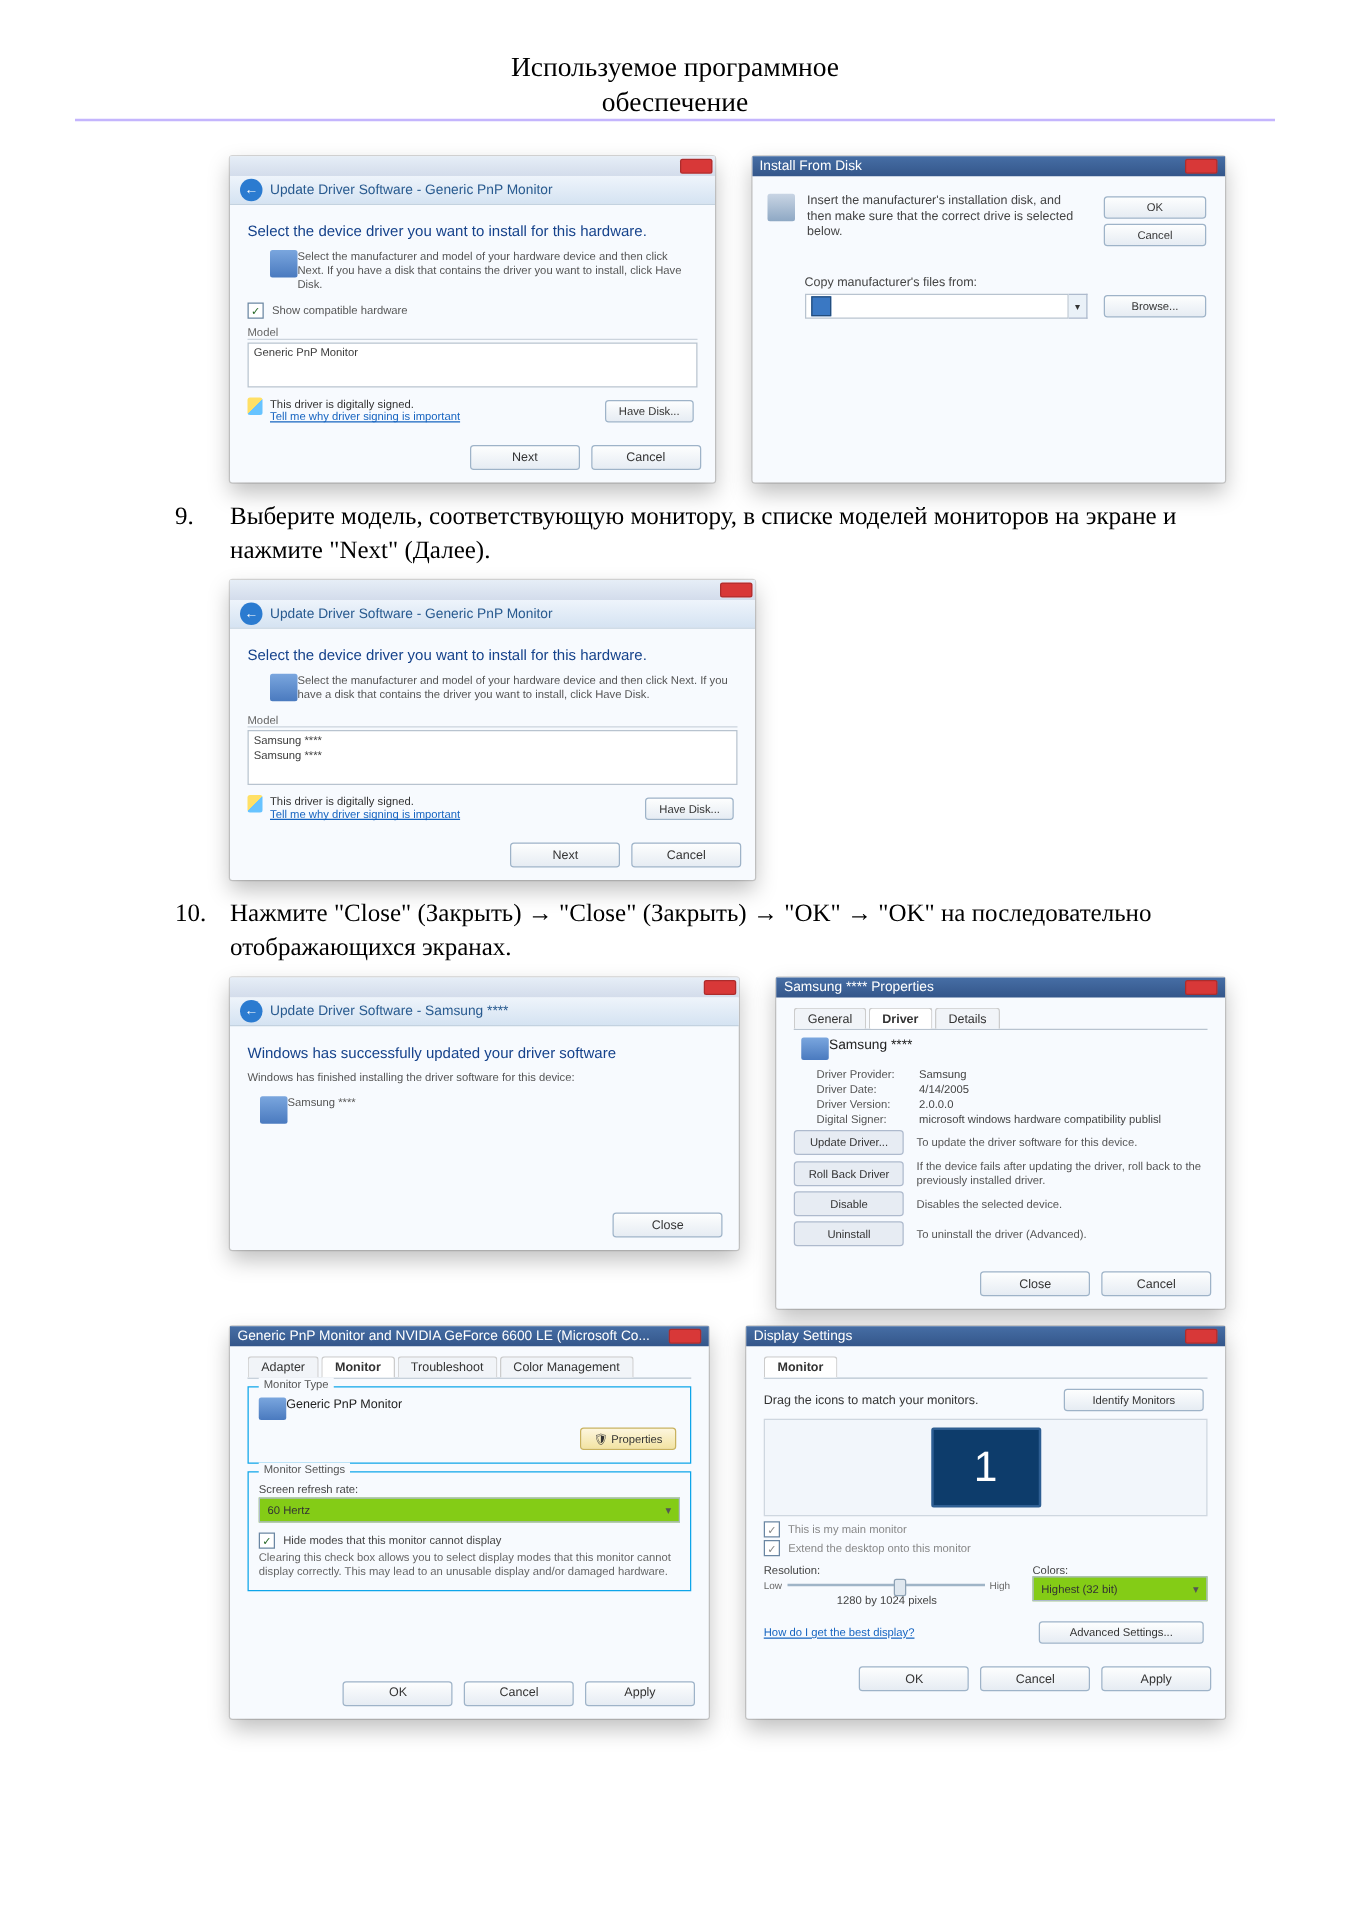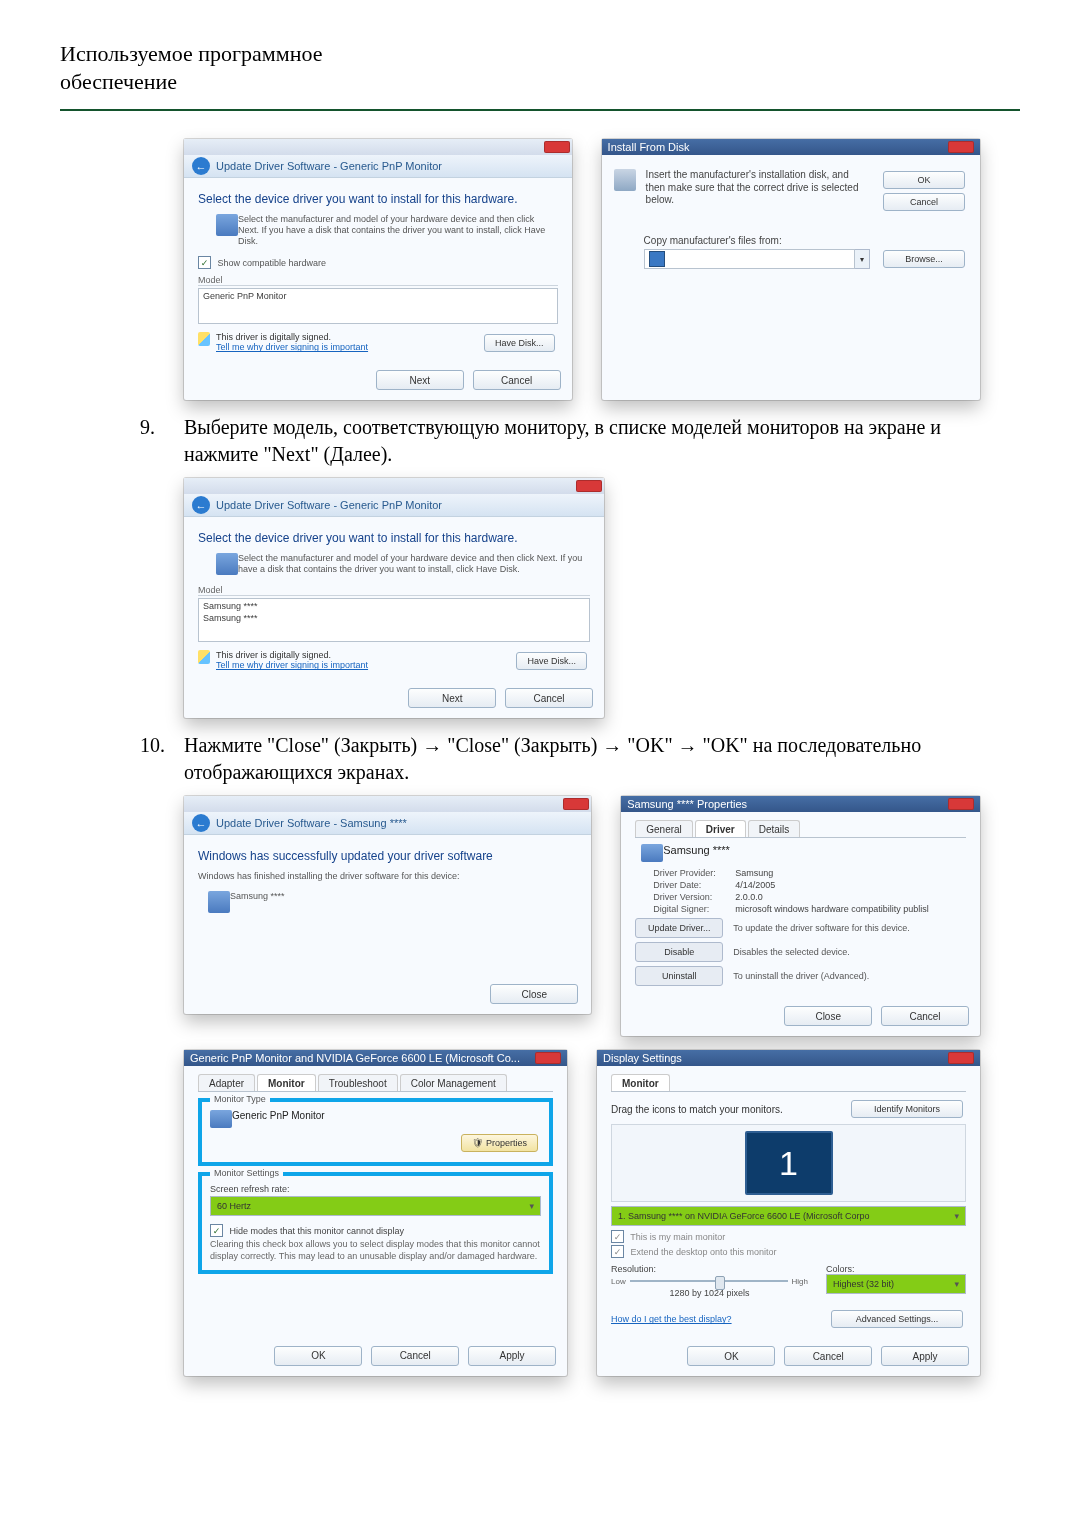--- a/index.html
+++ b/index.html
@@ -1,17 +1,17 @@
 <!DOCTYPE html>
 <html><head>
 <meta charset="utf-8">
 <style>
   html, body { margin: 0; padding: 0; font-family: "Times New Roman", serif; }
   .page { width: 1080px; height: 1527px; box-sizing: border-box; padding: 40px 100px 30px 100px; background: #fff; position: relative; }
-  .hdr { font-size: 22px; line-height: 1.25; padding-bottom: 14px; border-bottom: 2px solid #14532d; margin: 0 -40px 28px -40px; }
+  .hdr { text-align: center; font-size: 22px; line-height: 1.25; padding-bottom: 0; border-bottom: 2px solid #c4b5fd; margin: 0 -40px 28px -40px; }
   .step { display: flex; align-items: flex-start; font-size: 20px; line-height: 1.35; margin: 14px 0 10px 0; padding: 0 0 0 40px; }
   .step-num { flex: 0 0 44px; }
   .step-text { flex: 1; }
   .shot-row { display: flex; gap: 30px; justify-content: flex-start; margin-left: 84px; margin-top: 6px; }
 
   
   .dlg {
     background: #f7fafe;
     box-shadow: 0 8px 18px rgba(0,0,0,0.25), 0 0 0 1px rgba(0,0,0,0.15);
     border-radius: 2px;
@@ -60,21 +60,21 @@
   }
   .tab { padding: 3px 10px 2px 10px; border: 1px solid #ccc; border-bottom: none; background: #f1f4f8; margin-right: 2px; border-radius: 3px 3px 0 0; }
   .tab.sel { background: #fff; font-weight: 600; }
   .ttl { background: linear-gradient(#466ea5,#34568a); color: #fff; font-size: 11px; padding: 2px 6px; display: flex; align-items: center; justify-content: space-between; }
   .ttl .red-x { height: 12px; width: 26px; }
   .field-row { display: flex; gap: 6px; font-size: 9px; color: #444; margin: 2px 0 2px 18px; }
   .field-row .k { width: 76px; color: #555; }
   .drv-btn { display: inline-flex; background: #e7ecf3; border: 1px solid #aebacd; border-radius: 3px; height: 18px; width: 86px; align-items: center; justify-content: center; font-size: 9px; }
   .drv-txt { font-size: 9px; color: #555; flex: 1; margin-left: 10px; line-height: 1.15; }
   .drv-row { display: flex; align-items: center; margin: 4px 0; }
-  .groupbox { border: 4px solid #0ea5e9; margin: 6px 0; padding: 6px 8px 8px 8px; position: relative; }
+  .groupbox { border: 1px solid #0ea5e9; margin: 6px 0; padding: 6px 8px 8px 8px; position: relative; }
   .groupbox-title { position: absolute; top: -8px; left: 8px; background: #f7fafe; padding: 0 4px; font-size: 9px; color: #555; }
   .select { border: 1px solid #aebacd; background: #84cc16; height: 18px; display: flex; align-items: center; padding: 0 6px; font-size: 9px; }
   .select::after { content: "▾"; margin-left: auto; color: #555; }
   .chk { width: 11px; height: 11px; border: 1px solid #6a86a3; background: #fff; display: inline-flex; align-items: center; justify-content: center; font-size: 9px; color: #2a6b2a; margin-right: 4px; }
   .monitor-big {
     width: 84px; height: 60px; background: #0d3c6b; border: 2px solid #2e5e92;
     margin: 6px auto; color: #fff; font-size: 34px; display: flex; align-items: center; justify-content: center;
     border-radius: 2px;
   }
   .slider { height: 10px; display: flex; align-items: center; gap: 4px; margin: 2px 0; text-align: center; }
@@ -266,20 +266,24 @@
         <div class="field-row">
             <span class="k">Digital Signer:</span>
             <span>microsoft windows hardware compatibility publisl</span>
           </div>
 
         <div class="drv-row">
             <span class="drv-btn">Update Driver...</span>
             <span class="drv-txt">To update the driver software for this device.</span>
           </div>
         <div class="drv-row">
+            <span class="drv-btn">Roll Back Driver</span>
+            <span class="drv-txt">If the device fails after updating the driver, roll back to the previously installed driver.</span>
+          </div>
+        <div class="drv-row">
             <span class="drv-btn">Disable</span>
             <span class="drv-txt">Disables the selected device.</span>
           </div>
         <div class="drv-row">
             <span class="drv-btn">Uninstall</span>
             <span class="drv-txt">To uninstall the driver (Advanced).</span>
           </div>
       </div>
       <div class="dlg-foot">
         <span class="btn">Close</span>
@@ -348,23 +352,20 @@
         </div>
         <div style="display:flex;justify-content:space-between;align-items:center;font-size:10px;">
           <span>Drag the icons to match your monitors.</span>
           <span class="btn btn-sm" style="min-width:90px;">Identify Monitors</span>
         </div>
         <div style="border:1px solid #cfd7e0;background:#f2f6fb;height:76px;margin:4px 0;display:flex;align-items:center;justify-content:center;">
           <div class="monitor-big">
               <span>1</span>
             </div>
         </div>
-        <div class="select">
-            <span>1. Samsung **** on NVIDIA GeForce 6600 LE (Microsoft Corpo</span>
-          </div>
         <div style="font-size:9px;color:#888;margin:4px 0 0 0;">
           <span class="chk" style="color:#888;">✓</span>
           <span>This is my main monitor</span>
         </div>
         <div style="font-size:9px;color:#888;margin:2px 0 6px 0;">
           <span class="chk" style="color:#888;">✓</span>
           <span>Extend the desktop onto this monitor</span>
         </div>
 
         <div style="display:flex;gap:18px;">

